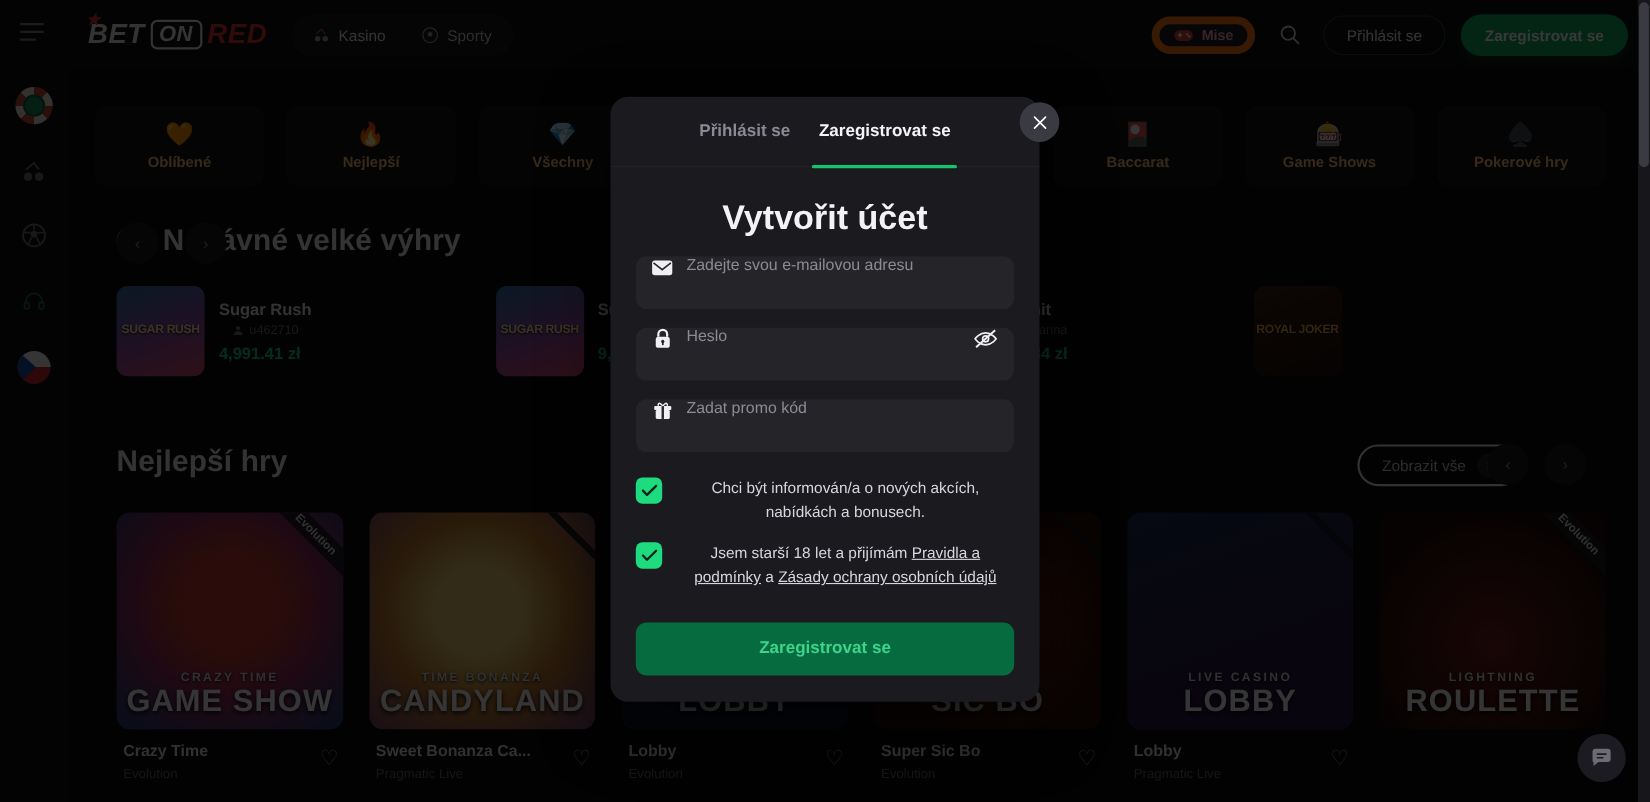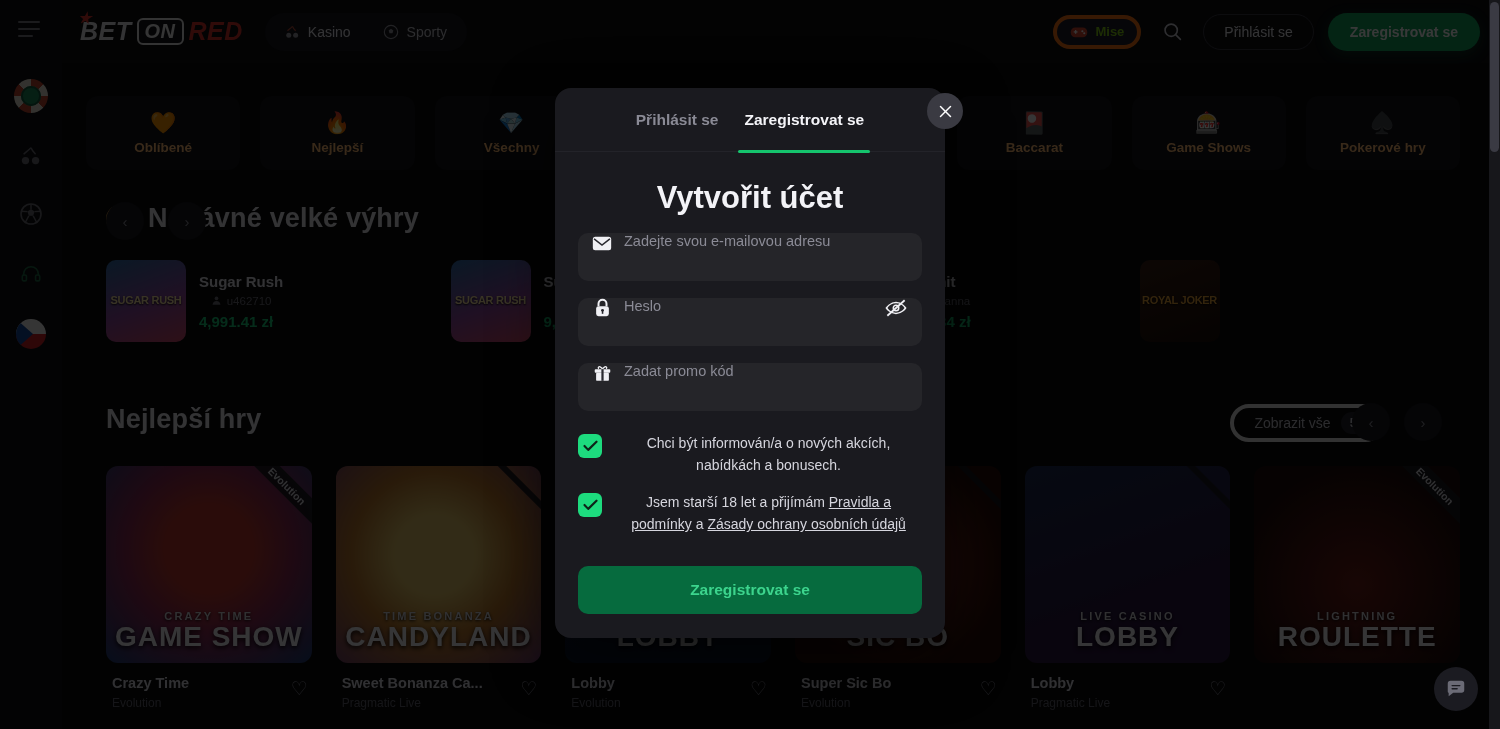--- a/index.html
+++ b/index.html
@@ -70,21 +70,21 @@
   .logo .red { color: #d8332c; }
 
   .navpill { margin-left: 22px; height: 38px; background: #18181d; border-radius: 20px;
     display: flex; align-items: center; padding: 0 6px; gap: 4px; }
   .navpill-item { display: flex; align-items: center; gap: 8px; padding: 0 14px; height: 30px;
     border-radius: 16px; color: #c7c7cf; font-size: 14px; cursor: pointer; }
   .navpill-item.active { color: #e9e9ef; }
 
   .hdr-right { margin-left: auto; display: flex; align-items: center; gap: 14px; padding-right: 20px; }
   .mise-badge { display:flex; align-items:center; gap: 7px; height: 34px; padding: 0 13px;
-    border-radius: 18px; background: #1b1d2a; border: 4px solid #f97316; color: #84cc16;
+    border-radius: 18px; background: #1b1d2a; border: 7px solid #f97316; color: #fca5a5;
     font-size: 13px; font-weight: 700; cursor: pointer; }
   .search-btn { width: 34px; height: 34px; display:flex; align-items:center; justify-content:center;
     cursor:pointer; }
   .btn-login { height: 36px; padding: 0 20px; border-radius: 20px; background: transparent;
     border: 1px solid #3a3a42; color: #eaeaf0; font-size: 14px; display:flex; align-items:center;
     cursor: pointer; }
   .btn-reg { height: 38px; padding: 0 22px; border-radius: 20px; background: #12a35e;
     color: #ffffff; font-size: 14px; font-weight: 600; display:flex; align-items:center;
     cursor: pointer; box-shadow: 0 4px 14px rgba(18,163,94,.25); }
 
@@ -123,21 +123,21 @@
   .t-joker { background: linear-gradient(160deg,#3a1f14,#1a0d08); color:#e8a23a; }
   .win-info { min-width: 0; }
   .win-name { font-size: 15px; color: #e4e4ec; font-weight: 600; white-space: nowrap;
     overflow: hidden; text-overflow: clip; }
   .win-user { font-size: 11.5px; color: #6e6e79; margin-top: 5px; display:flex; align-items:center; gap:5px;justify-content:center;}
   .win-amt { font-size: 15px; color: #17c978; font-weight: 600; margin-top: 6px; white-space: nowrap; }
 
   
   .sec-best { position: absolute; left: 106px; top: 404px; z-index: 2; }
   .showall { position: absolute; right: 116px; top: 404px; height: 38px; padding: 0 8px 0 20px;
-    border-radius: 20px; border: 4px solid #e5e5e5; display:flex; align-items:center; gap: 10px;
+    border-radius: 20px; border: 2px solid #e5e5e5; display:flex; align-items:center; gap: 10px;
     color: #c5c5ce; font-size: 14px; cursor: pointer; z-index: 2; }
   .showall .cnt { background: #222229; color: #c9c9d2; font-size: 12px; font-weight: 700;
     border-radius: 12px; padding: 4px 9px; }
 
   .games { position: absolute; left: 106px; top: 466px; right: 40px; height: 263px;
     display: flex; gap: 24px; z-index: 2; }
   .gcard { flex: 1; min-width: 0; }
   .gthumb { height: 197px; border-radius: 12px; position: relative; overflow: hidden;
     display:flex; flex-direction: column; align-items:center; justify-content: flex-end;
     padding-bottom: 12px; }

